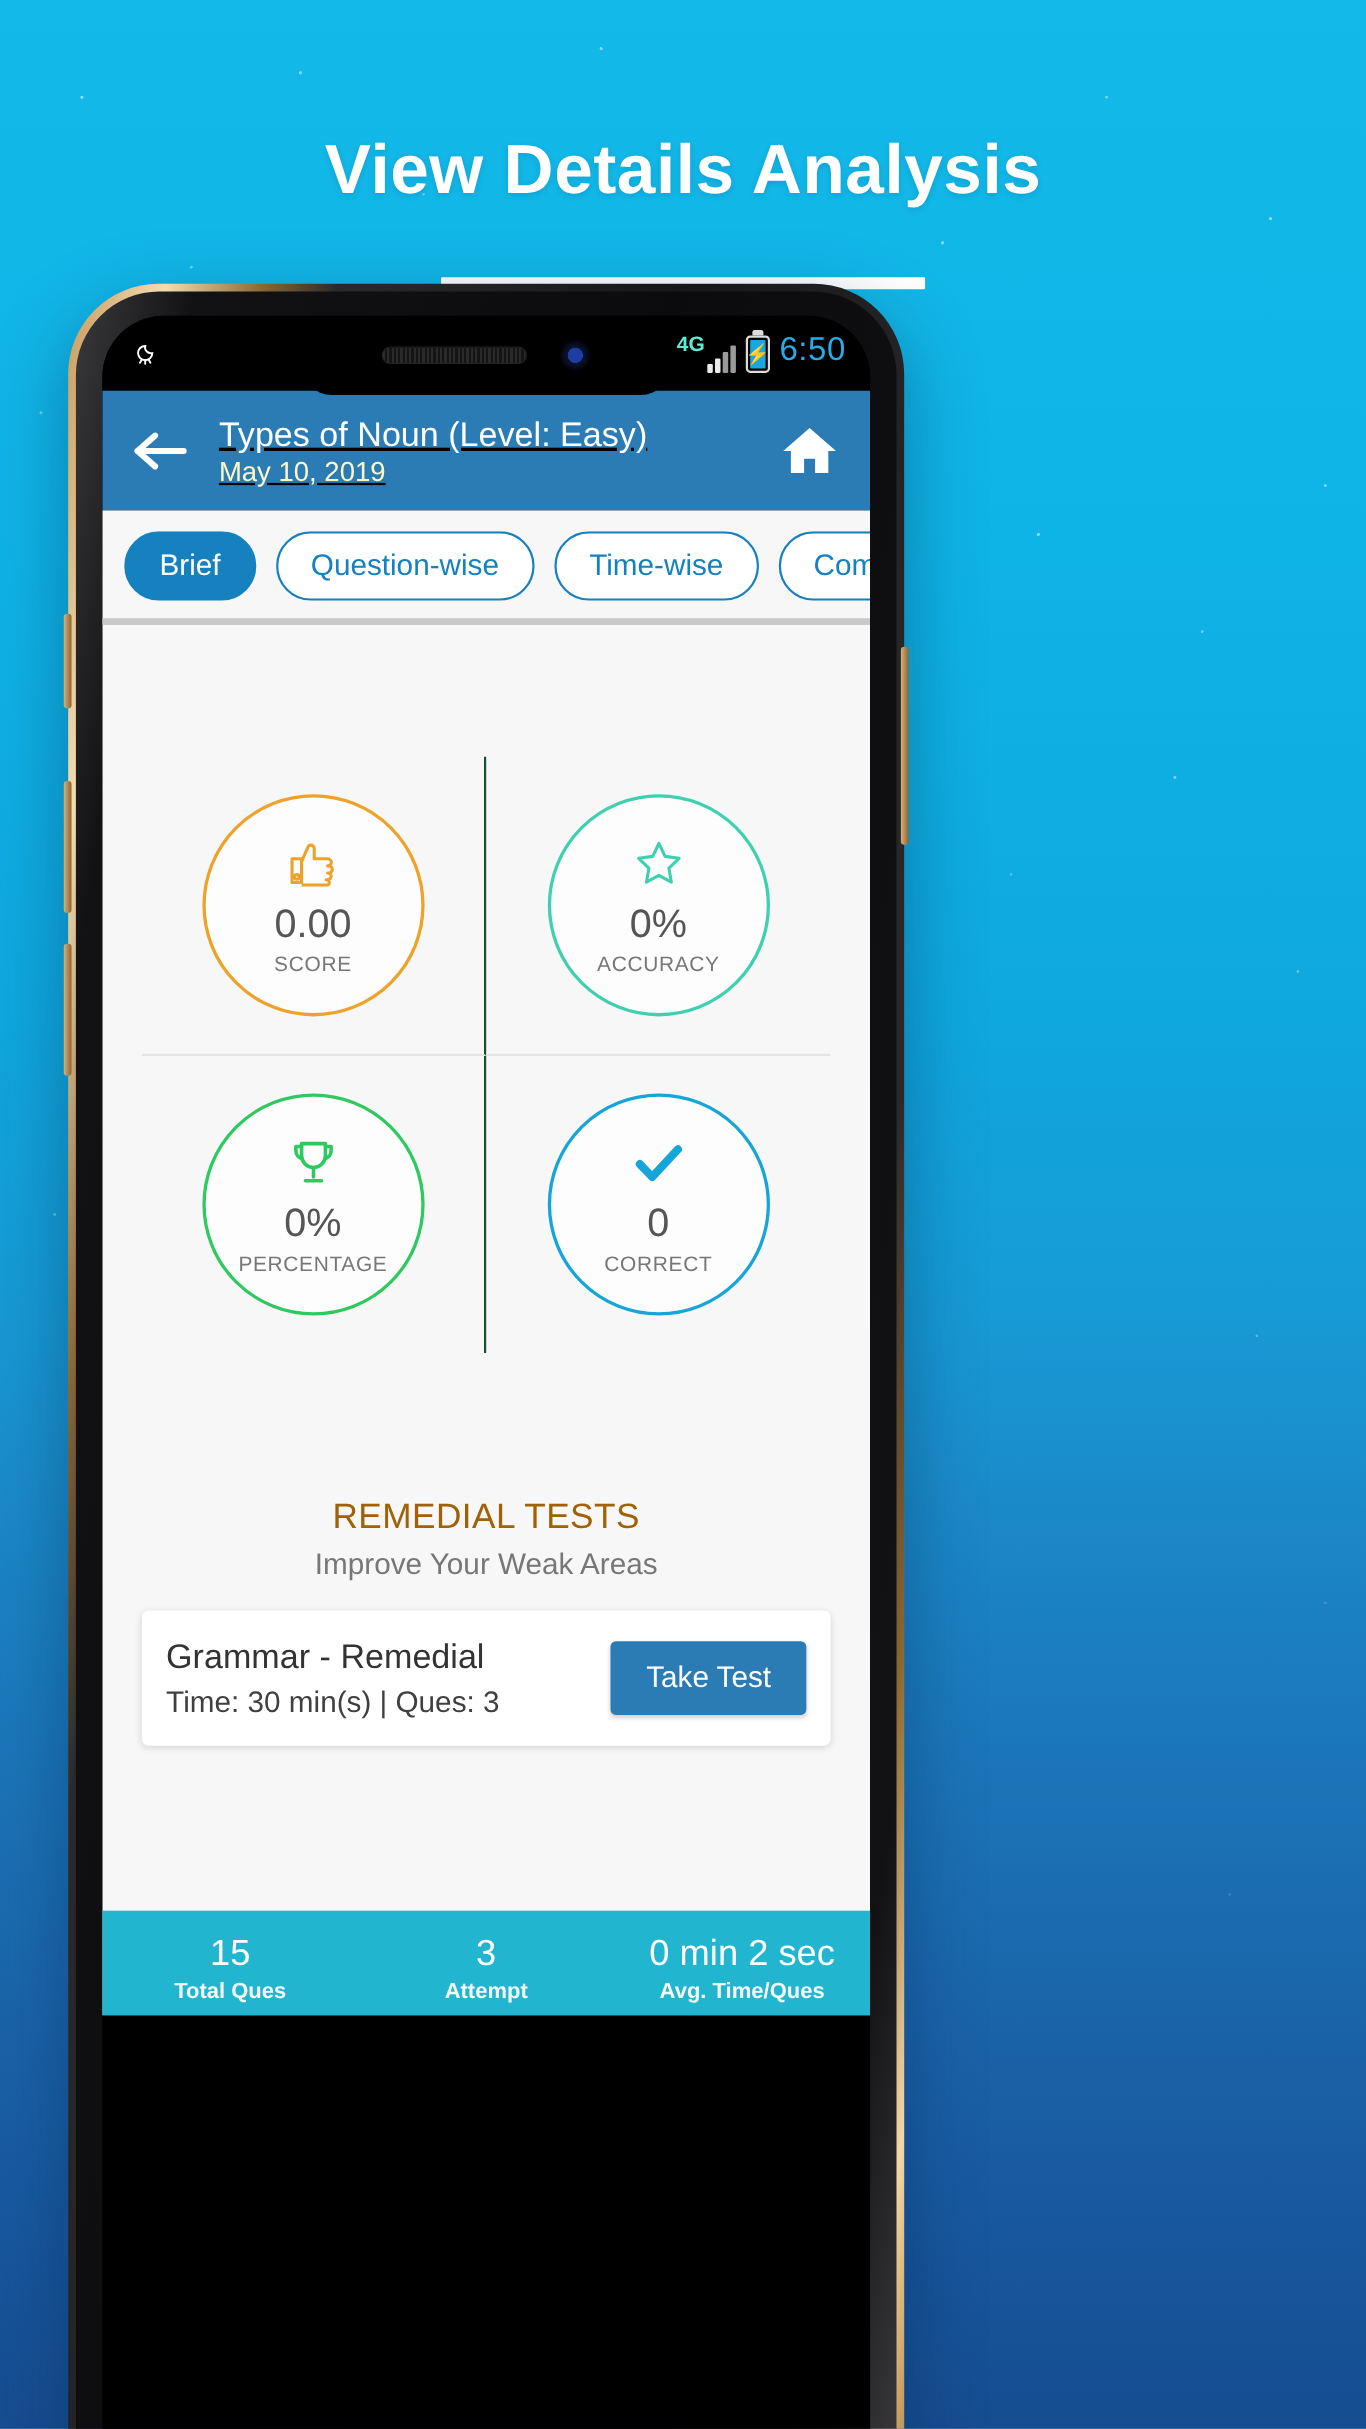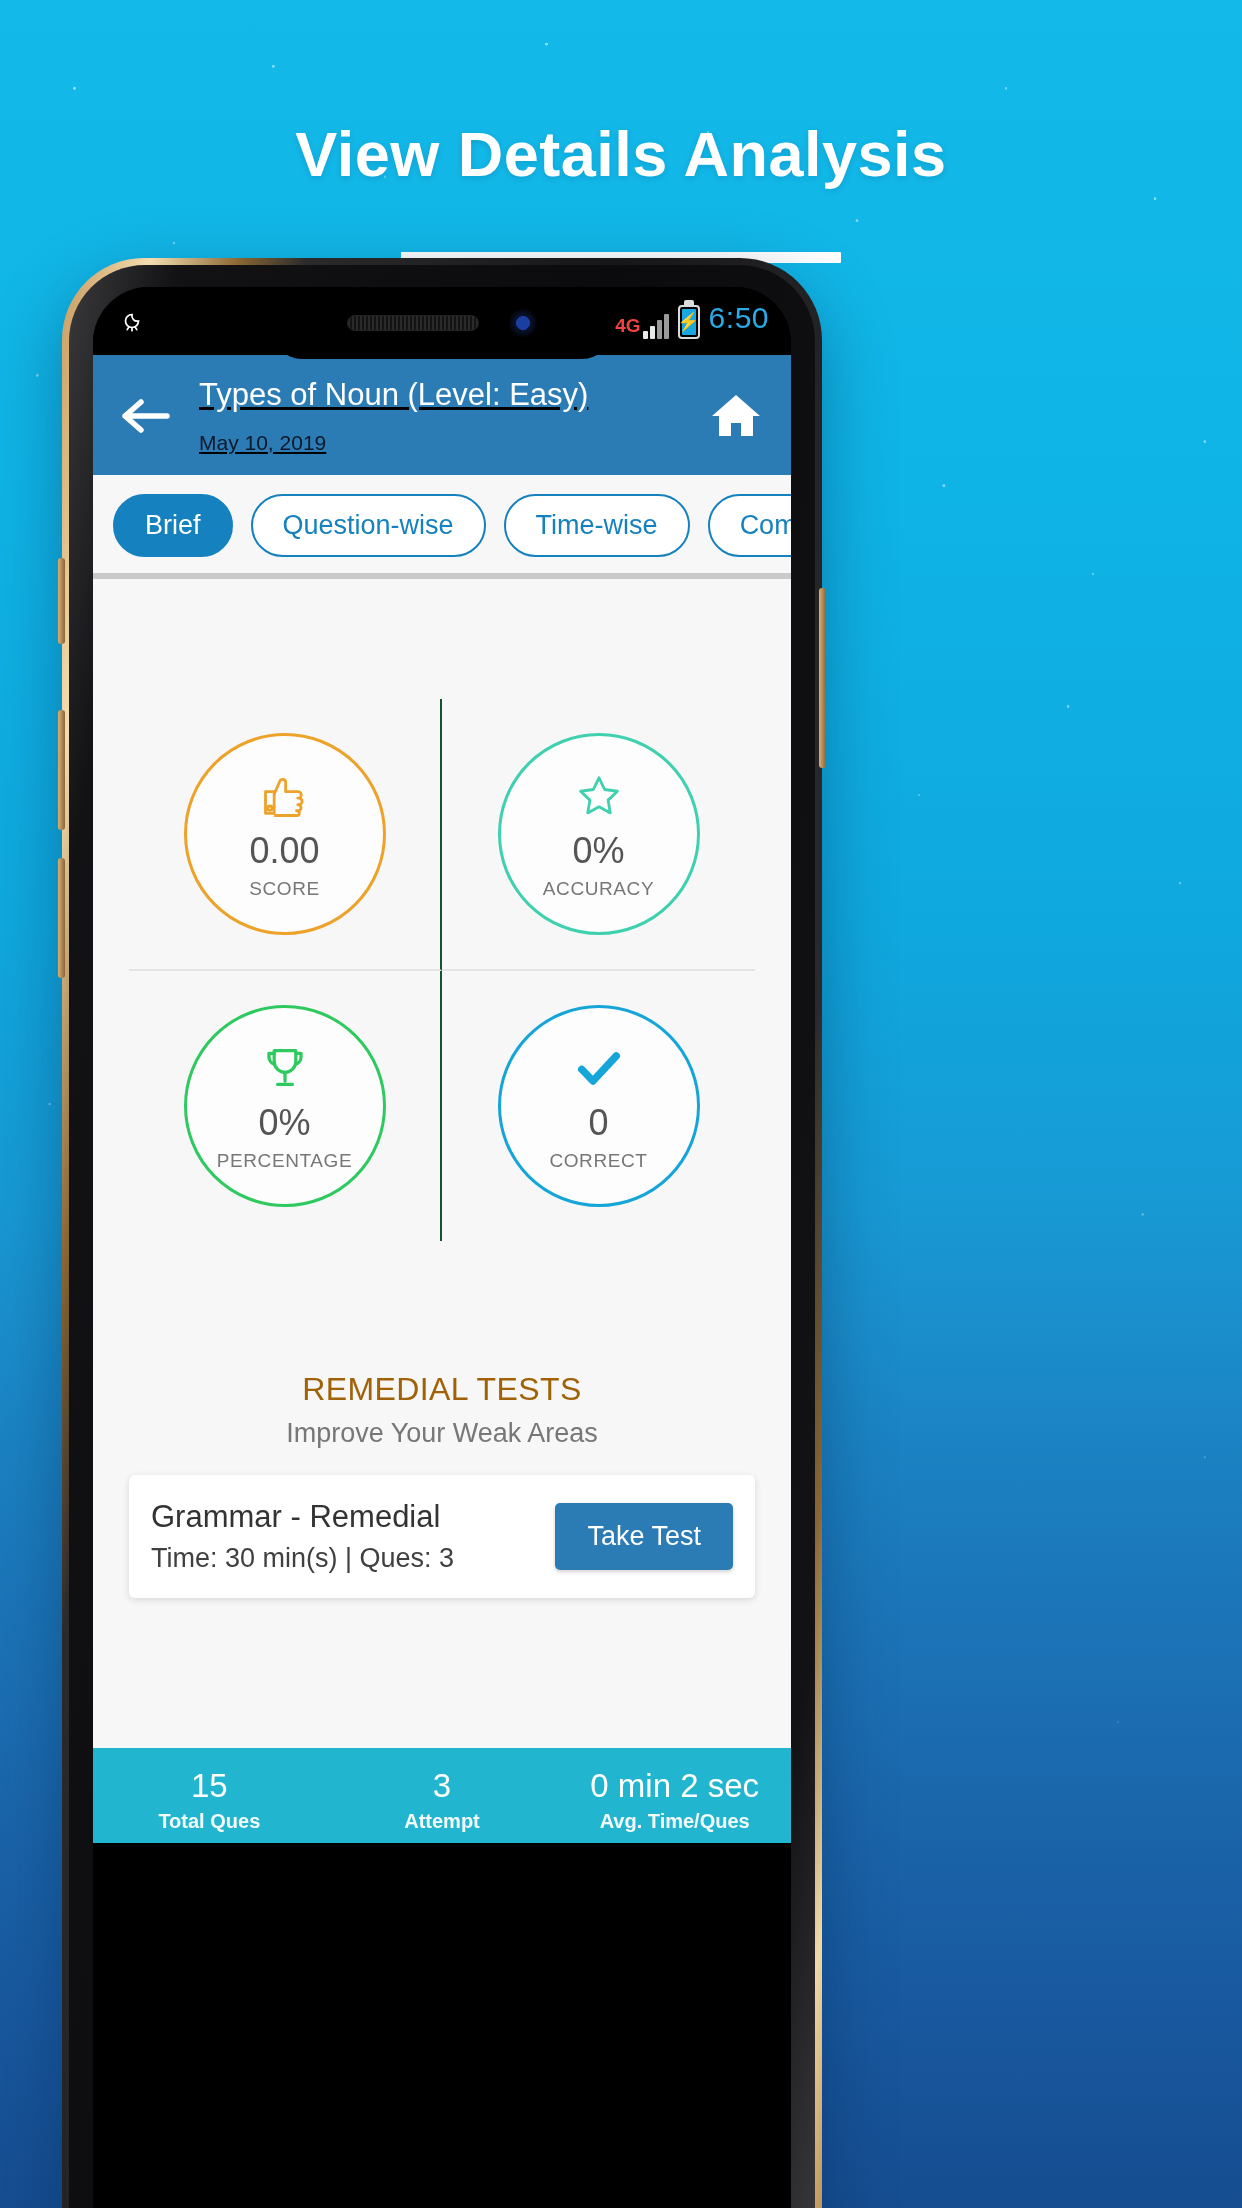--- a/index.html
+++ b/index.html
@@ -138,21 +138,21 @@
   }
   .sb-left { display: flex; align-items: center; gap: 10px; }
   .sb-spacer { flex: 1; }
   .sb-right { display: flex; align-items: flex-end; gap: 9px; }
   .icon-moon { width: 26px; height: 26px; display: block; }
   .sig-4g {
     display: flex; align-items: flex-end; gap: 2px;
   }
   .sig-4g .lbl {
     font-size: 19px; font-weight: 700; line-height: 1;
-    color: #ef4444; margin-bottom: 4px;
+    color: #5eead4; margin-bottom: 16px;
   }
   .bars { display: flex; align-items: flex-end; gap: 2px; height: 26px; }
   .bars i { width: 5px; background: #9a9a9a; display: block; border-radius: 1px; }
   .bars i:nth-child(1){ height: 8px; background:#e9e9e9; }
   .bars i:nth-child(2){ height: 13px; background:#e9e9e9; }
   .bars i:nth-child(3){ height: 19px; }
   .bars i:nth-child(4){ height: 25px; }
   .battery {
     width: 22px; height: 34px; border: 2px solid #dcdcdc; border-radius: 4px;
     position: relative; display:flex; align-items:center; justify-content:center;
@@ -187,21 +187,21 @@
   
   .appbar {
     background: #2b7cb5;
     padding: 22px 26px 20px 26px;
     display: flex; align-items: center; gap: 6px;
     position: relative;
   }
   .back-arrow { width: 56px; height: 46px; flex: 0 0 auto; }
   .appbar-texts { flex: 1; padding-left: 18px; text-decoration: underline; }
   .appbar-title { color:#fff; font-size: 31px; font-weight: 400; line-height: 1.15; }
-  .appbar-sub { color:#0f172a; font-size: 21px; margin-top: 18px; }
+  .appbar-sub { color:#fef9c3; font-size: 25px; margin-top: 2px; }
   .home-icon { width: 58px; height: 52px; flex: 0 0 auto; }
 
   
   .tabsbar {
     background: #f7f7f7;
     padding: 19px 0 0 0;
     position: relative;
   }
   .tabs {
     display: flex; gap: 18px; padding: 0 20px 16px 20px;

